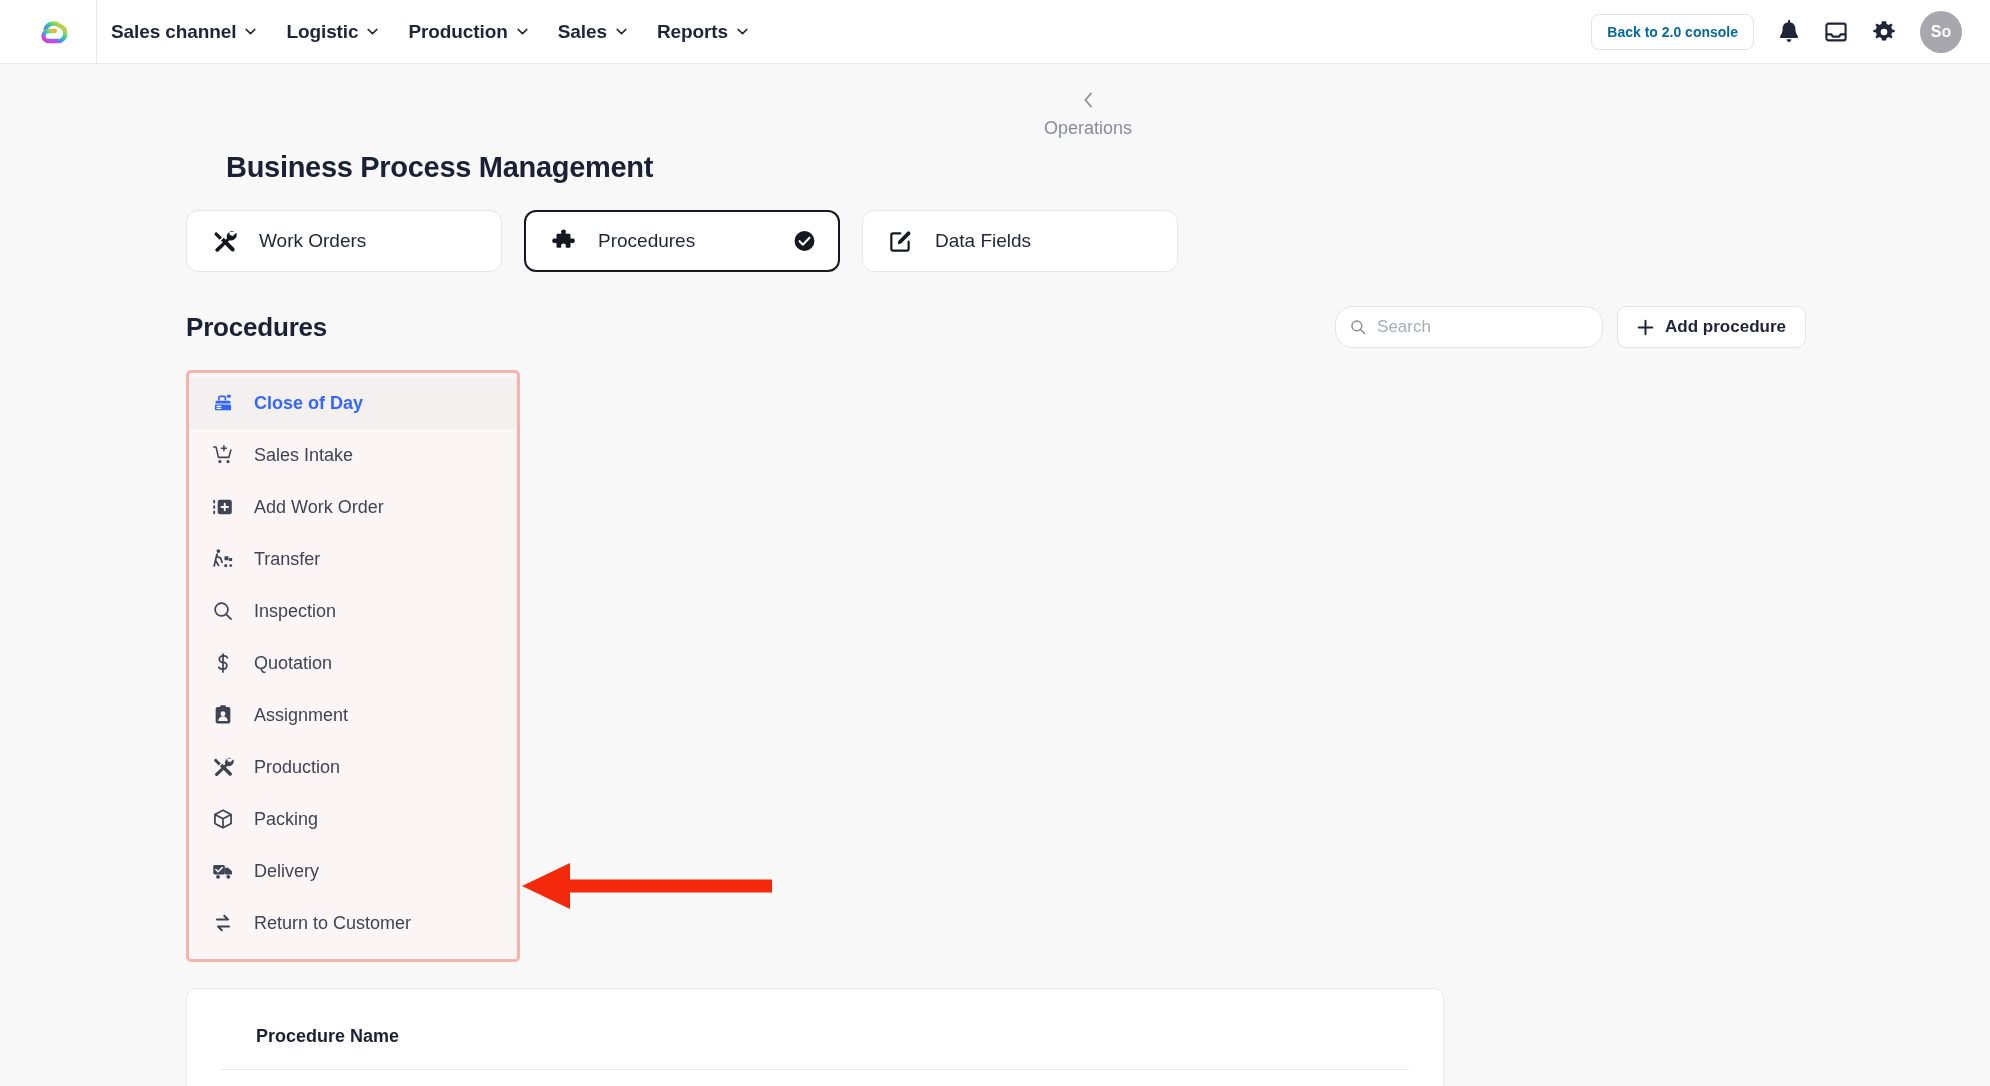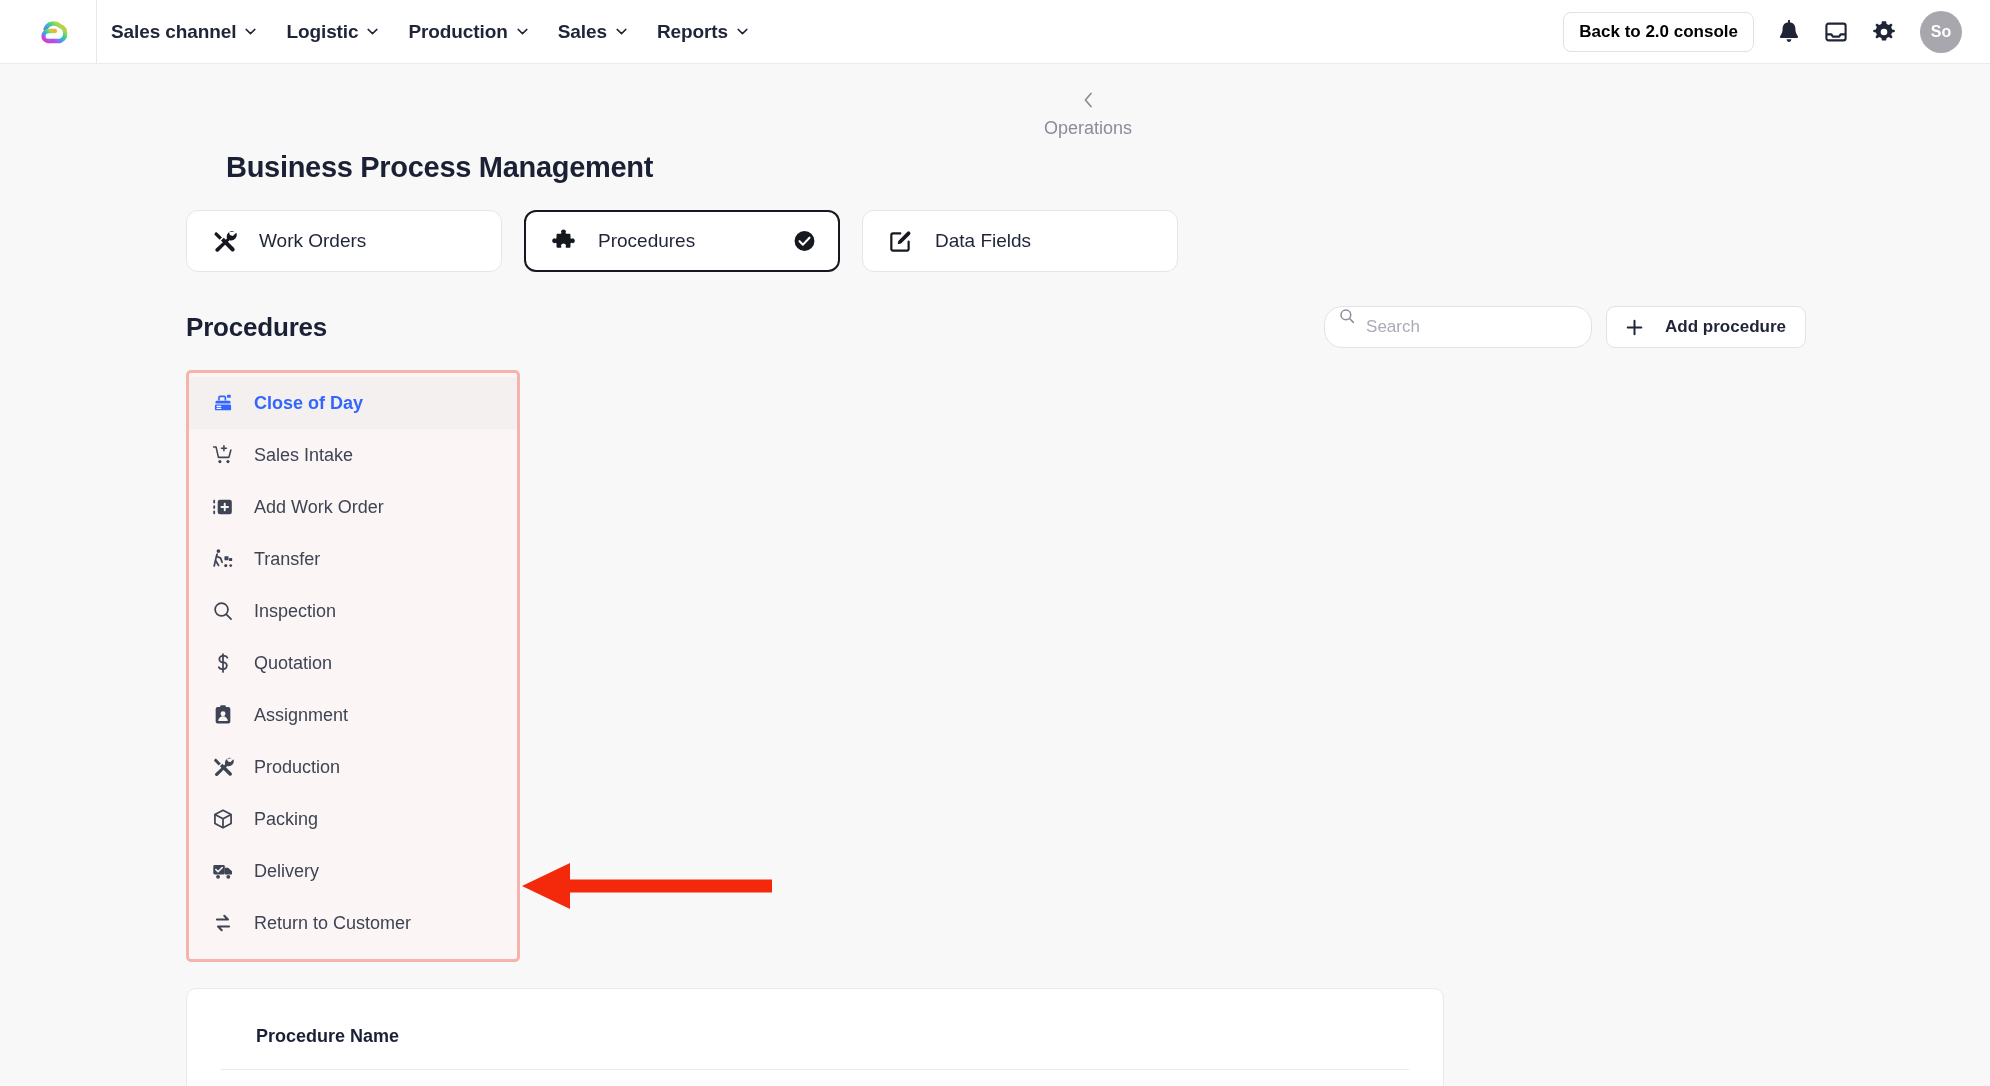--- a/index.html
+++ b/index.html
@@ -35,23 +35,23 @@
     width: 11px; height: 7px; display:block;
   }
   .topbar-right {
     margin-left: auto; display: flex; align-items: center; gap: 24px;
   }
   .btn-console {
     border: 1px solid #e2e2e4;
     background: #fff;
     border-radius: 8px;
     padding: 9px 15px;
-    font-size: 17px;
+    font-size: 14px;
     font-weight: 700;
-    color: #000000;
+    color: #0369a1;
     cursor: pointer;
     white-space: nowrap;
     font-family: "Liberation Sans", sans-serif;
   }
   .icon-btn { cursor: pointer; display:flex; align-items:center; justify-content:center; }
   .avatar {
     width: 42px; height: 42px; border-radius: 50%;
     background: #a7a7ad; color: #fff;
     display: flex; align-items: center; justify-content: center;
     font-size: 16px; font-weight: 700; cursor: pointer;
@@ -95,30 +95,30 @@
   .section-row {
     display: flex; align-items: center;
     width: 1620px;
     margin-bottom: 22px;
   }
   .section-title { font-size: 26px; font-weight: 700; color: #1b2135; letter-spacing: -0.2px; }
   .section-actions { margin-left: auto; display: flex; align-items: center; gap: 14px; }
   .search-box {
     width: 268px; height: 42px;
     border: 1px solid #e2e2e4; border-radius: 18px; background: #fff;
-    display: flex; gap: 11px; padding: 0 14px;
+    display: flex; align-items: center; gap: 11px; padding: 0 14px;
   }
   .search-box input {
     border: none; outline: none; font-size: 17px; color: #1f2437;
     font-family: "Liberation Sans", sans-serif; width: 100%; background: transparent;
   }
   .search-box input::placeholder { color: #a9abb5; }
   .btn-add {
     height: 42px; border: 1px solid #e2e2e4; border-radius: 9px; background: #fff;
-    display: flex; align-items: center; gap: 22px; padding: 0 19px;
+    display: flex; align-items: center; gap: 11px; padding: 0 19px;
     font-size: 17px; font-weight: 700; color: #1f2437; cursor: pointer;
     font-family: "Liberation Sans", sans-serif; white-space: nowrap;
   }
 
   
   .body-row { display: flex; gap: 26px; position: relative; flex-direction: column; }
 
   .proc-list {
     width: 334px;
     background: #fbf6f5;

